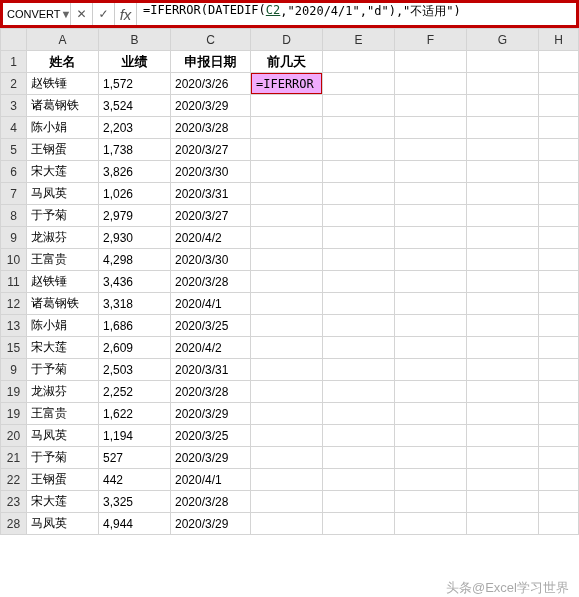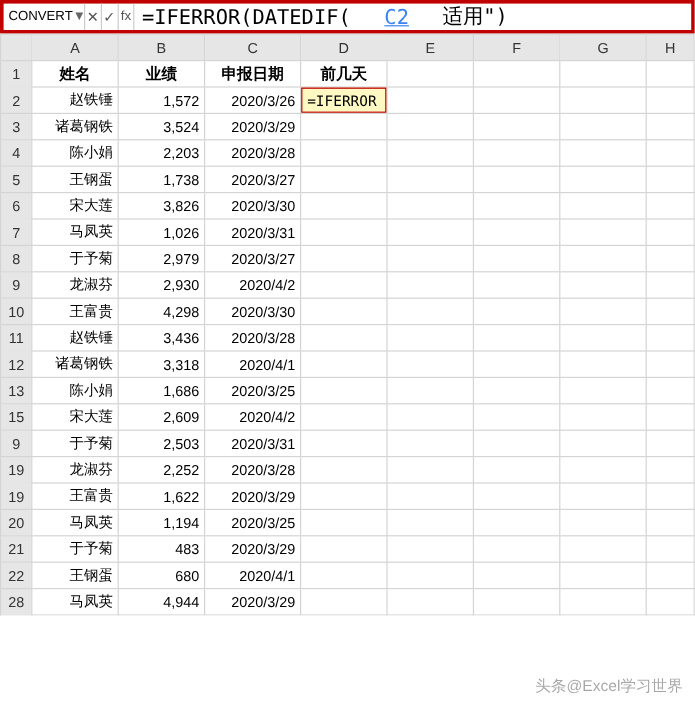--- a/index.html
+++ b/index.html
@@ -4,48 +4,48 @@
 <style>
   * { box-sizing: border-box; margin: 0; padding: 0; }
   body { font-family: "Microsoft YaHei", Arial, sans-serif; font-size: 12px; background: #fff; width: 579px; }
   
   
   .top-bar { display: flex; align-items: stretch; border: 3px solid #c00000; height: 28px; background: #fff; }
   .name-box { display: flex; align-items: center; padding: 0 4px; border-right: 1px solid #ccc; width: 68px; justify-content: space-between; }
   .name-box span { font-size: 11px; }
   .nb-arrow { font-size: 8px; color: #666; }
   .fb-btn { display: flex; align-items: center; justify-content: center; width: 22px; border-right: 1px solid #ccc; color: #555; font-size: 12px; }
-  .fb-btn.fx { font-size: 11px; }
-  .formula-input { flex: 1; display: flex; align-items: flex-end; padding: 0 6px; font-size: 17px; font-family: Consolas, monospace; gap: 28px; }
-  .formula-input .ref { color: #3b82f6; text-decoration: underline; }
+  .fb-btn.fx { font-style: italic; font-size: 15px; }
+  .formula-input { flex: 1; display: flex; align-items: flex-start; padding: 0 6px; font-size: 12px; font-family: Consolas, monospace; }
+  .formula-input .ref { color: #14532d; text-decoration: underline; }
   
   
   .grid { border-collapse: collapse; table-layout: fixed; width: 579px; }
   .grid th, .grid td { border: 1px solid #d4d4d4; height: 22px; padding: 0 4px; overflow: hidden; white-space: nowrap; }
   .grid thead th { background: #e6e6e6; font-weight: normal; text-align: center; font-size: 12px; color: #333; }
   .grid tbody th.rowhdr { background: #e6e6e6; font-weight: normal; text-align: center; width: 26px; font-size: 12px; color: #333; }
   .grid .corner { background: #e6e6e6; width: 26px; }
   
   .col-A { width: 72px; }
   .col-B { width: 72px; text-align: right; }
   .col-C { width: 80px; text-align: right; }
   .col-D { width: 72px; }
   .col-E, .col-F, .col-G { width: 72px; }
   .col-H { width: 40px; }
   
   .hdr-row td { font-weight: bold; text-align: center; font-size: 13px; background: #fff; margin-top: 44px; }
-  .data-name { text-align: right; }
-  .data-num { text-align: right; }
+  .data-name { text-align: left; }
+  .data-num { }
   
   
   .active-cell-wrap { position: relative; padding: 0 !important; }
-  .active-cell { position: absolute; top: -2px; left: -2px; right: -2px; bottom: -2px; border: 3px solid #c00000; background: #fef9c3; display: flex; align-items: center; padding: 0 4px; font-family: Consolas, monospace; font-size: 12px; }
-  
-  
-  .watermark { position: fixed; bottom: 16px; right: 10px; font-size: 13px; color: rgba(0,0,0,0.35); text-shadow: 0 0 2px #fff; pointer-events: none; }
+  .active-cell { position: absolute; top: -2px; left: -2px; right: -2px; bottom: -2px; border: 3px solid #c00000; background: #f0abfc; display: flex; align-items: center; padding: 0 4px; font-family: Consolas, monospace; font-size: 12px; }
+  
+  
+  .watermark { position: fixed; bottom: 0; right: 10px; font-size: 13px; color: rgba(0,0,0,0.35); text-shadow: 0 0 2px #fff; pointer-events: none; }
 </style>
 </head>
 <body>
 
 <div class="top-bar" data-name="formula-bar-container">
   <div class="name-box" data-name="name-box">
     <span data-name="name-box-value">CONVERT</span>
     <span class="nb-arrow" data-name="chevron-down-icon">▼</span>
   </div>
   <div class="fb-btn" data-name="cancel-button">✕</div>
@@ -281,33 +281,44 @@
         <td class="data-num" data-name="cell-date">2020/3/25</td>
         <td data-name="cell-days"></td>
         <td data-name="cell"></td>
         <td data-name="cell"></td>
         <td data-name="cell"></td>
         <td data-name="cell"></td>
       </tr>
       <tr data-name="table-row">
         <th class="rowhdr" data-name="row-header-21">21</th>
         <td class="data-name" data-name="cell-name">于予菊</td>
-        <td class="data-num" data-name="cell-perf">483</td>
+        <td class="data-num" data-name="cell-perf">527</td>
         <td class="data-num" data-name="cell-date">2020/3/29</td>
         <td data-name="cell-days"></td>
         <td data-name="cell"></td>
         <td data-name="cell"></td>
         <td data-name="cell"></td>
         <td data-name="cell"></td>
       </tr>
       <tr data-name="table-row">
         <th class="rowhdr" data-name="row-header-22">22</th>
         <td class="data-name" data-name="cell-name">王钢蛋</td>
-        <td class="data-num" data-name="cell-perf">680</td>
+        <td class="data-num" data-name="cell-perf">442</td>
         <td class="data-num" data-name="cell-date">2020/4/1</td>
+        <td data-name="cell-days"></td>
+        <td data-name="cell"></td>
+        <td data-name="cell"></td>
+        <td data-name="cell"></td>
+        <td data-name="cell"></td>
+      </tr>
+      <tr data-name="table-row">
+        <th class="rowhdr" data-name="row-header-23">23</th>
+        <td class="data-name" data-name="cell-name">宋大莲</td>
+        <td class="data-num" data-name="cell-perf">3,325</td>
+        <td class="data-num" data-name="cell-date">2020/3/28</td>
         <td data-name="cell-days"></td>
         <td data-name="cell"></td>
         <td data-name="cell"></td>
         <td data-name="cell"></td>
         <td data-name="cell"></td>
       </tr>
       <tr data-name="table-row">
         <th class="rowhdr" data-name="row-header-24">28</th>
         <td class="data-name" data-name="cell-name">马凤英</td>
         <td class="data-num" data-name="cell-perf">4,944</td>

